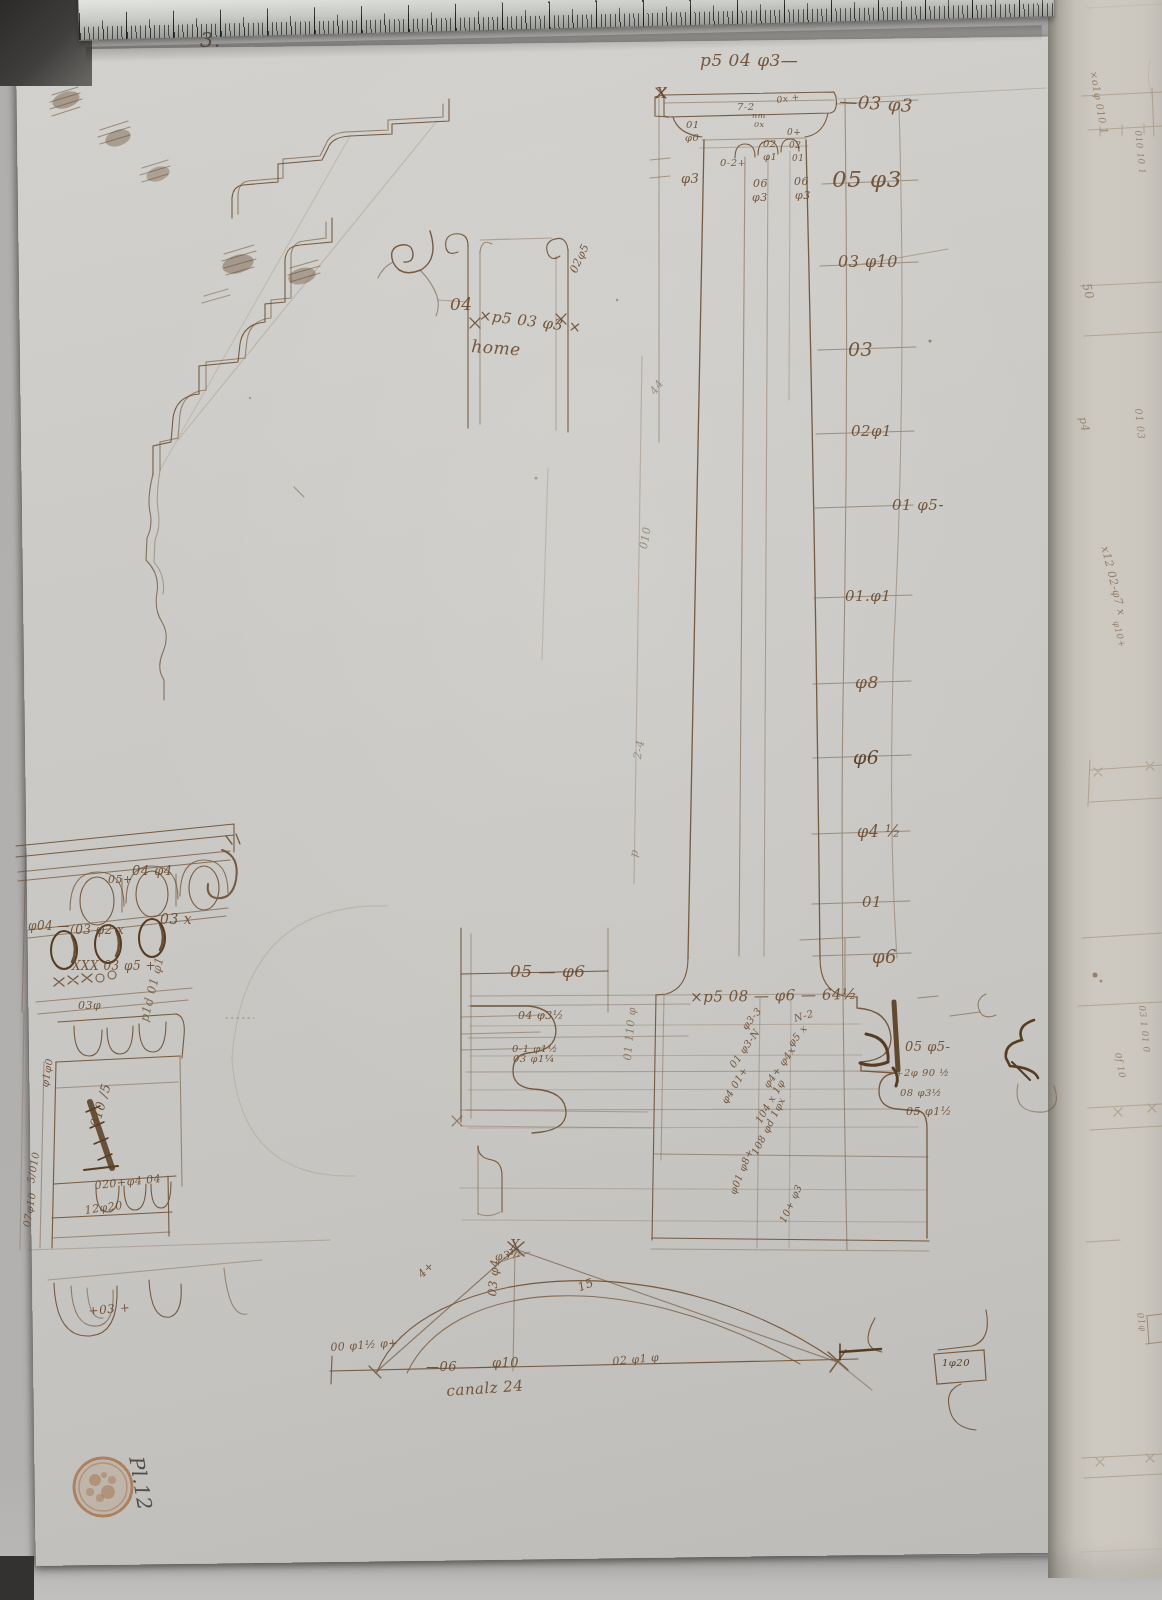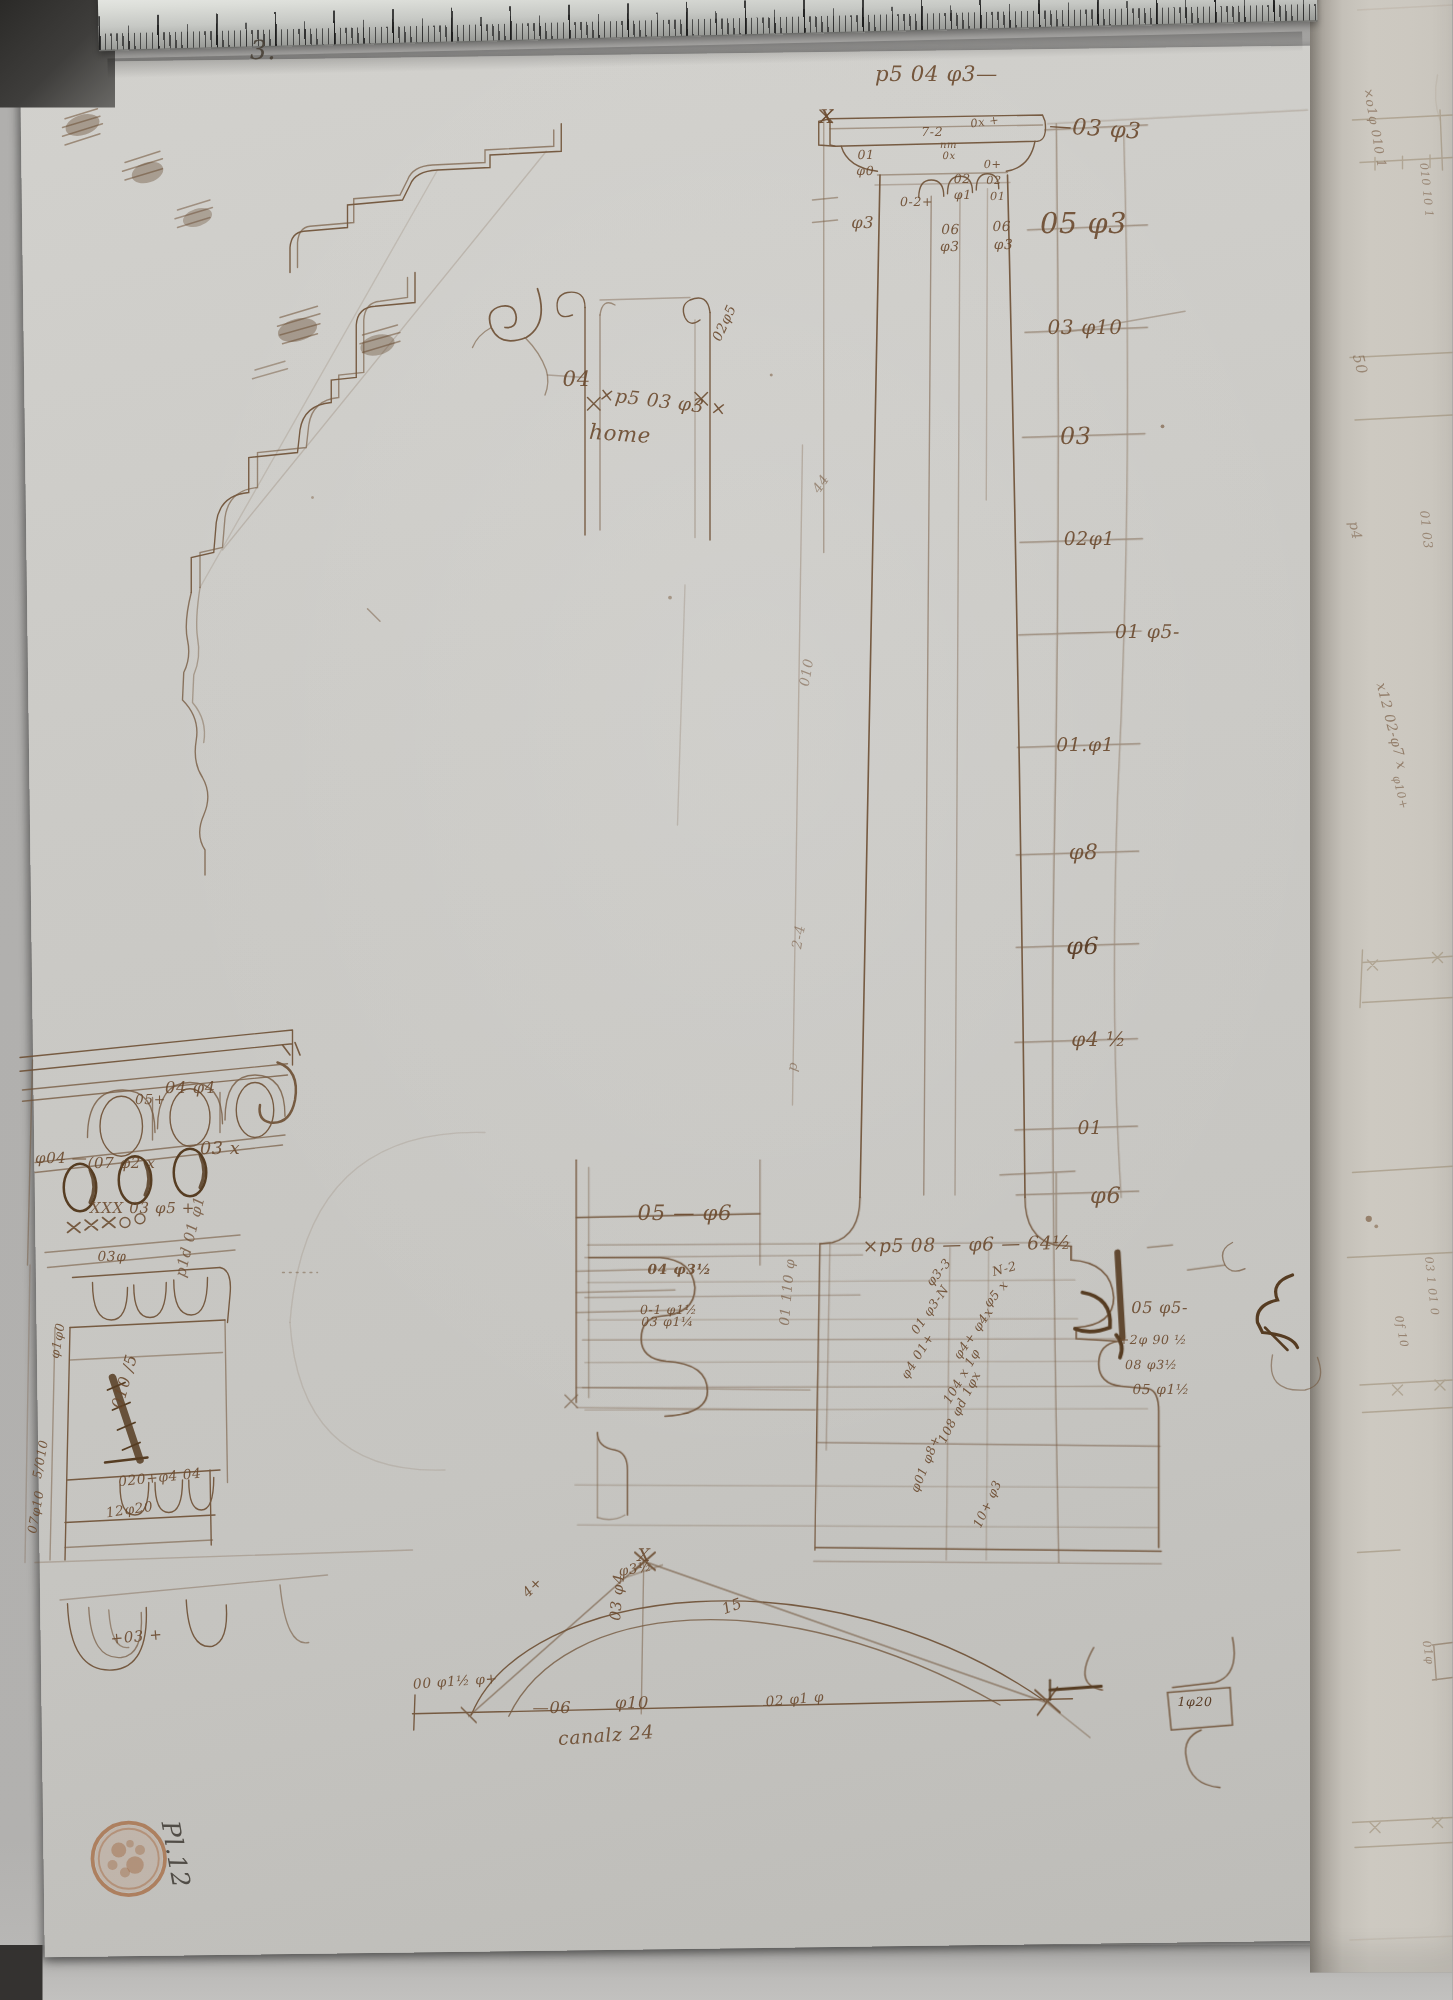--- a/index.html
+++ b/index.html
@@ -343,36 +343,36 @@
       <span class="ann" style="left: 740px; top: 1025px; font-size: 10px; transform: rotate(-50deg); color: rgb(107, 74, 46); opacity: 0.9;">φ3-3</span>
       <span class="ann" style="left: 786px; top: 1042px; font-size: 10px; transform: rotate(-50deg); color: rgb(107, 74, 46); opacity: 0.9;">φ5 x</span>
       <span class="ann" style="left: 728px; top: 1064px; font-size: 10px; transform: rotate(-55deg); color: rgb(107, 74, 46); opacity: 0.9;">01 φ3-N</span>
       <span class="ann" style="left: 762px; top: 1084px; font-size: 10px; transform: rotate(-55deg); color: rgb(107, 74, 46); opacity: 0.9;">φ4+ φ4x</span>
       <span class="ann" style="left: 720px; top: 1100px; font-size: 10px; transform: rotate(-58deg); color: rgb(107, 74, 46); opacity: 0.9;">φ4 01+</span>
       <span class="ann" style="left: 754px; top: 1120px; font-size: 10px; transform: rotate(-60deg); color: rgb(107, 74, 46); opacity: 0.9;">104 x 1φ</span>
       <span class="ann" style="left: 750px; top: 1152px; font-size: 10px; transform: rotate(-63deg); color: rgb(107, 74, 46); opacity: 0.9;">108 φd 1φx</span>
       <span class="ann" style="left: 728px; top: 1192px; font-size: 10px; transform: rotate(-68deg); color: rgb(107, 74, 46); opacity: 0.9;">φ01 φ8+</span>
       <span class="ann" style="left: 778px; top: 1220px; font-size: 10px; transform: rotate(-65deg); color: rgb(107, 74, 46); opacity: 0.9;">10+ φ3</span>
       <span class="ann" style="left: 510px; top: 963px; font-size: 17px; color: rgb(107, 74, 46); opacity: 0.9;">05 — φ6</span>
-      <span class="ann" style="left: 518px; top: 1010px; font-size: 11px; color: rgb(107, 74, 46); opacity: 0.9; font-weight: bold;">04 φ3½</span>
+      <span class="ann" style="left: 518px; top: 1010px; font-size: 11px; color: rgb(107, 74, 46); opacity: 0.9;">04 φ3½</span>
       <span class="ann" style="left: 513px; top: 1054px; font-size: 10px; color: rgb(107, 74, 46); opacity: 0.9;">03 φ1¼</span>
       <span class="ann" style="left: 512px; top: 1044px; font-size: 10px; color: rgb(107, 74, 46); opacity: 0.9;">0-1 φ1½</span>
       <span class="ann" style="left: 622px; top: 1060px; font-size: 11px; transform: rotate(-85deg); color: rgb(107, 74, 46); opacity: 0.6;">01 110 φ</span>
       <span class="ann" style="left: 648px; top: 390px; font-size: 11px; transform: rotate(-55deg); color: rgb(107, 74, 46); opacity: 0.5;">44</span>
       <span class="ann" style="left: 638px; top: 548px; font-size: 11px; transform: rotate(-80deg); color: rgb(107, 74, 46); opacity: 0.5;">010</span>
       <span class="ann" style="left: 632px; top: 758px; font-size: 11px; transform: rotate(-80deg); color: rgb(107, 74, 46); opacity: 0.5;">2-4</span>
       <span class="ann" style="left: 628px; top: 856px; font-size: 11px; transform: rotate(-80deg); color: rgb(107, 74, 46); opacity: 0.5;">p</span>
       <span class="ann" style="left: 450px; top: 296px; font-size: 17px; color: rgb(107, 74, 46); opacity: 0.9;">04</span>
       <span class="ann" style="left: 480px; top: 308px; font-size: 15px; transform: rotate(7deg); color: rgb(107, 74, 46); opacity: 0.9;">×p5 03 φ3 ×</span>
       <span class="ann" style="left: 568px; top: 270px; font-size: 11px; transform: rotate(-65deg); color: rgb(107, 74, 46); opacity: 0.9;">02φ5</span>
       <span class="ann" style="left: 472px; top: 338px; font-size: 17px; transform: rotate(4deg); color: rgb(107, 74, 46); opacity: 0.9;">home</span>
       <span class="ann" style="left: 108px; top: 874px; font-size: 11px; color: rgb(107, 74, 46); opacity: 0.9;">05+</span>
       <span class="ann" style="left: 132px; top: 864px; font-size: 13px; color: rgb(107, 74, 46); opacity: 0.9;">04 φ4</span>
       <span class="ann" style="left: 28px; top: 920px; font-size: 12px; color: rgb(107, 74, 46); opacity: 0.9;">φ04 —</span>
-      <span class="ann" style="left: 70px; top: 924px; font-size: 12px; color: rgb(107, 74, 46); opacity: 0.9;">(07 φ2 x</span>
+      <span class="ann" style="left: 70px; top: 924px; font-size: 12px; color: rgb(107, 74, 46); opacity: 0.9;">(03 φ2 x</span>
       <span class="ann" style="left: 160px; top: 912px; font-size: 14px; color: rgb(107, 74, 46); opacity: 0.9;">03 x</span>
       <span class="ann" style="left: 72px; top: 960px; font-size: 12px; color: rgb(107, 74, 46); opacity: 0.9;">XXX 03 φ5 +</span>
       <span class="ann" style="left: 78px; top: 980px; font-size: 11px; color: rgb(107, 74, 46); opacity: 0.9; margin-top: 20px;">03φ</span>
       <span class="ann" style="left: 138px; top: 1020px; font-size: 12px; transform: rotate(-76deg); color: rgb(107, 74, 46); opacity: 0.75;">p1d 01 φ1</span>
       <span class="ann" style="left: 40px; top: 1086px; font-size: 10px; transform: rotate(-80deg); color: rgb(107, 74, 46); opacity: 0.9;">φ1φ0</span>
       <span class="ann" style="left: 88px; top: 1125px; font-size: 13px; transform: rotate(-74deg); color: rgb(107, 74, 46); opacity: 0.9;">010 /5</span>
       <span class="ann" style="left: 94px; top: 1180px; font-size: 11px; transform: rotate(-6deg); color: rgb(107, 74, 46); opacity: 0.9;">020+φ4 04</span>
       <span class="ann" style="left: 84px; top: 1205px; font-size: 11px; transform: rotate(-8deg); color: rgb(107, 74, 46); opacity: 0.9;">12φ20</span>
       <span class="ann" style="left: 26px; top: 1182px; font-size: 10px; transform: rotate(-80deg); color: rgb(107, 74, 46); opacity: 0.9;">5/010</span>
       <span class="ann" style="left: 22px; top: 1226px; font-size: 10px; transform: rotate(-80deg); color: rgb(107, 74, 46); opacity: 0.9;">07φ10</span>

